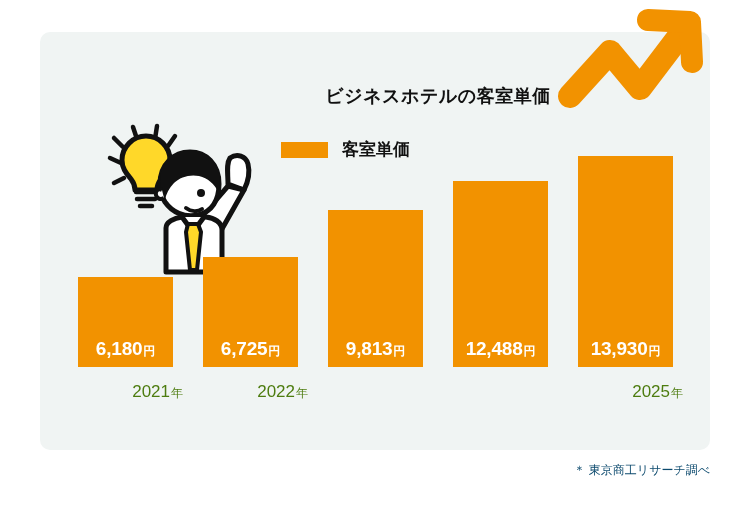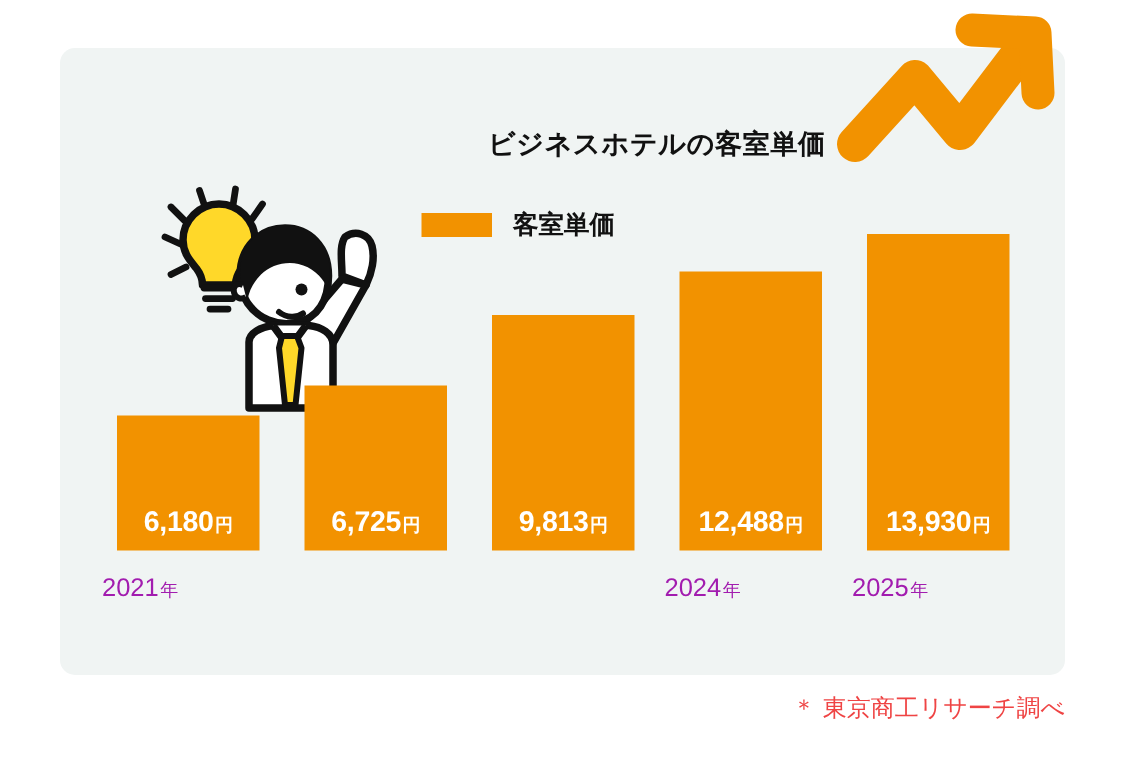--- a/index.html
+++ b/index.html
@@ -114,22 +114,22 @@
   .bar-value .unit {
     font-size: 12px;
     font-weight: bold;
     margin-left: 1px;
   }
   .bar-cat {
     position: absolute;
     left: -10px;
     bottom: 8px;
     width: 115px;
-    text-align: left;
-    color: #a21caf;
+    text-align: right;
+    color: #4d7c0f;
     font-size: 17px;
     white-space: nowrap;
   }
   .bar-cat .unit {
     font-size: 12px;
     margin-left: 1px;
   }
 
   
   #trend-arrow {
@@ -147,22 +147,22 @@
     height: 160px;
   }
 
   
   #source-note {
     position: absolute;
     left: 0;
     top: 462px;
     width: 710px;
     text-align: right;
-    font-size: 16px;
-    color: #ef4444;
+    font-size: 12px;
+    color: #0c4a6e;
     white-space: nowrap;
   }
 </style>
 </head>
 <body>
 
 <div id="stage">
 
   <div id="chart-card">
 
@@ -219,31 +219,31 @@
 
       <div class="bar-group" style="left:0px;">
         <div class="bar" style="height:90px;"></div>
         <div class="bar-value"><span>6,180</span><span class="unit">円</span></div>
         <div class="bar-cat"><span>2021</span><span class="unit">年</span></div>
       </div>
 
       <div class="bar-group" style="left:125px;">
         <div class="bar" style="height:110px;"></div>
         <div class="bar-value"><span>6,725</span><span class="unit">円</span></div>
+        <div class="bar-cat"><span>2022</span><span class="unit">年</span></div>
       </div>
 
       <div class="bar-group" style="left:250px;padding-left:38px;">
         <div class="bar" style="height:157px;"></div>
         <div class="bar-value"><span>9,813</span><span class="unit">円</span></div>
       </div>
 
       <div class="bar-group" style="left:375px;">
         <div class="bar" style="height:186px;"></div>
         <div class="bar-value"><span>12,488</span><span class="unit">円</span></div>
-        <div class="bar-cat"><span>2024</span><span class="unit">年</span></div>
       </div>
 
       <div class="bar-group" style="left:500px;">
         <div class="bar" style="height:211px;"></div>
         <div class="bar-value"><span>13,930</span><span class="unit">円</span></div>
         <div class="bar-cat"><span>2025</span><span class="unit">年</span></div>
       </div>
 
     </div>
   </div>

